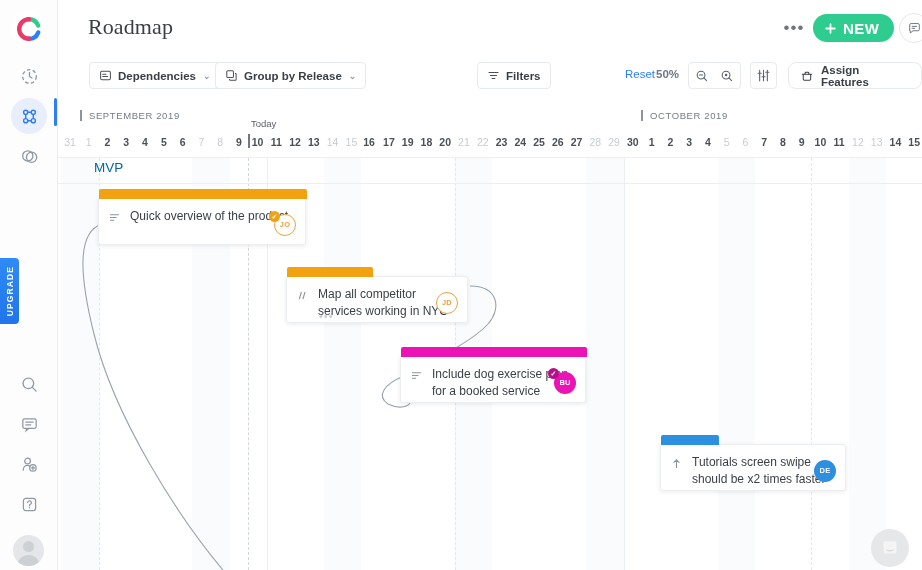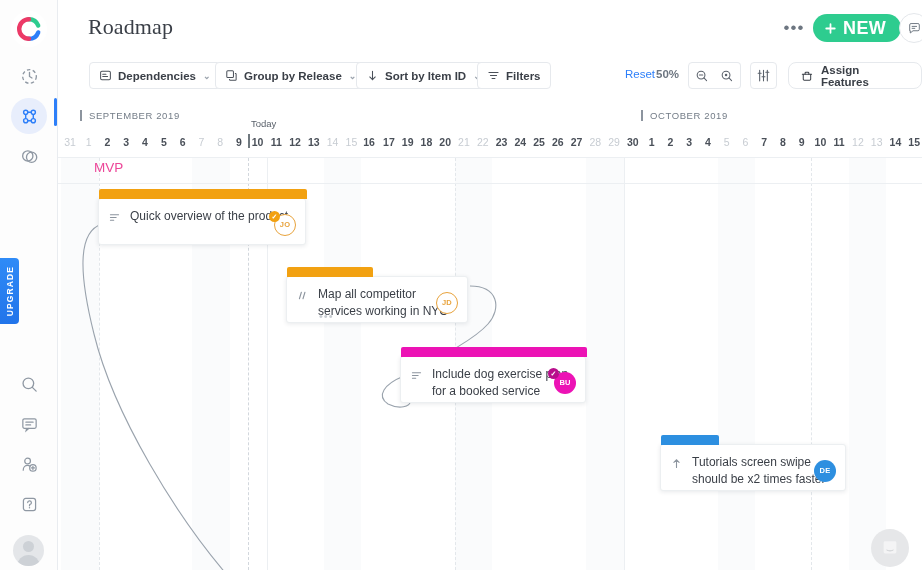--- a/index.html
+++ b/index.html
@@ -88,21 +88,21 @@
     position: absolute; left: 722px; top: 16px;
     width: 28px; height: 24px;
     display: flex; align-items: center; justify-content: center;
     color: #6d7681; font-size: 17px; letter-spacing: 1px; cursor: pointer;
   }
   #new-btn {
     position: absolute; left: 755px; top: 14px;
     height: 28px; padding: 0 15px 0 11px;
     background: #2ecc8f; border-radius: 16px;
     display: flex; align-items: center; gap: 6px;
-    color: #fff; font-size: 18px; font-weight: 700; letter-spacing: .4px;
+    color: #fff; font-size: 15px; font-weight: 700; letter-spacing: .4px;
     cursor: pointer; border: none;
   }
   #feedback-btn {
     position: absolute; left: 841px; top: 13px;
     width: 30px; height: 30px; border-radius: 50%;
     border: 1px solid #e4e7eb; background: #fff;
     display: flex; align-items: center; justify-content: center;
     color: #6d7681; cursor: pointer;
   }
 
@@ -195,21 +195,21 @@
     position: absolute; top: 0; height: 412px;
     background: #fafbfc;
   }
   .vgrid {
     position: absolute; top: 0; height: 412px; width: 1px;
     border-left: 1px dashed #e3e7eb;
   }
   .vgrid.solid { border-left: 1px solid #eceff2; }
   #group-title {
     position: absolute; left: 36px; top: 2px;
-    font-size: 13.5px; color: #ec4899;
+    font-size: 13.5px; color: #0369a1;
   }
   #row-sep {
     position: absolute; left: 0; top: 25px; width: 864px; height: 1px;
     background: #eceff2;
   }
   #today-line {
     position: absolute; top: 0; left: 190px;
     width: 1px; height: 412px;
     border-left: 1px dashed #d2d7dd;
   }
@@ -374,27 +374,20 @@
 
     <div class="tb-btn" id="tb-group">
       <svg width="13" height="13" viewBox="0 0 16 16" fill="none" stroke="currentColor" stroke-width="1.25">
         <rect x="2.2" y="2.2" width="8.2" height="8.2" rx="1.3"></rect>
         <path d="M5.6 12.4V13a.9.9 0 0 0 .9.9h6.3a.9.9 0 0 0 .9-.9V6.5a.9.9 0 0 0-.9-.9h-.6"></path>
       </svg>
       <span>Group by Release</span>
       <span class="chev">⌄</span>
     </div>
 
-    <div class="tb-btn" id="tb-sort">
-      <svg width="13" height="13" viewBox="0 0 16 16" fill="none" stroke="currentColor" stroke-width="1.3">
-        <path d="M8 2.8v10.4M4.6 9.8L8 13.2l3.4-3.4" stroke-linecap="round" stroke-linejoin="round"></path>
-      </svg>
-      <span>Sort by Item ID</span>
-      <span class="chev">⌄</span>
-    </div>
 
     <div class="tb-btn" id="tb-filters">
       <svg width="13" height="13" viewBox="0 0 16 16" fill="none" stroke="currentColor" stroke-width="1.3">
         <path d="M2.4 4.4h11.2M4.2 8h7.6M6.2 11.6h3.6" stroke-linecap="round"></path>
       </svg>
       <span>Filters</span>
     </div>
 
     <div id="zoom-reset">Reset</div>
     <div id="zoom-level">50%</div>

